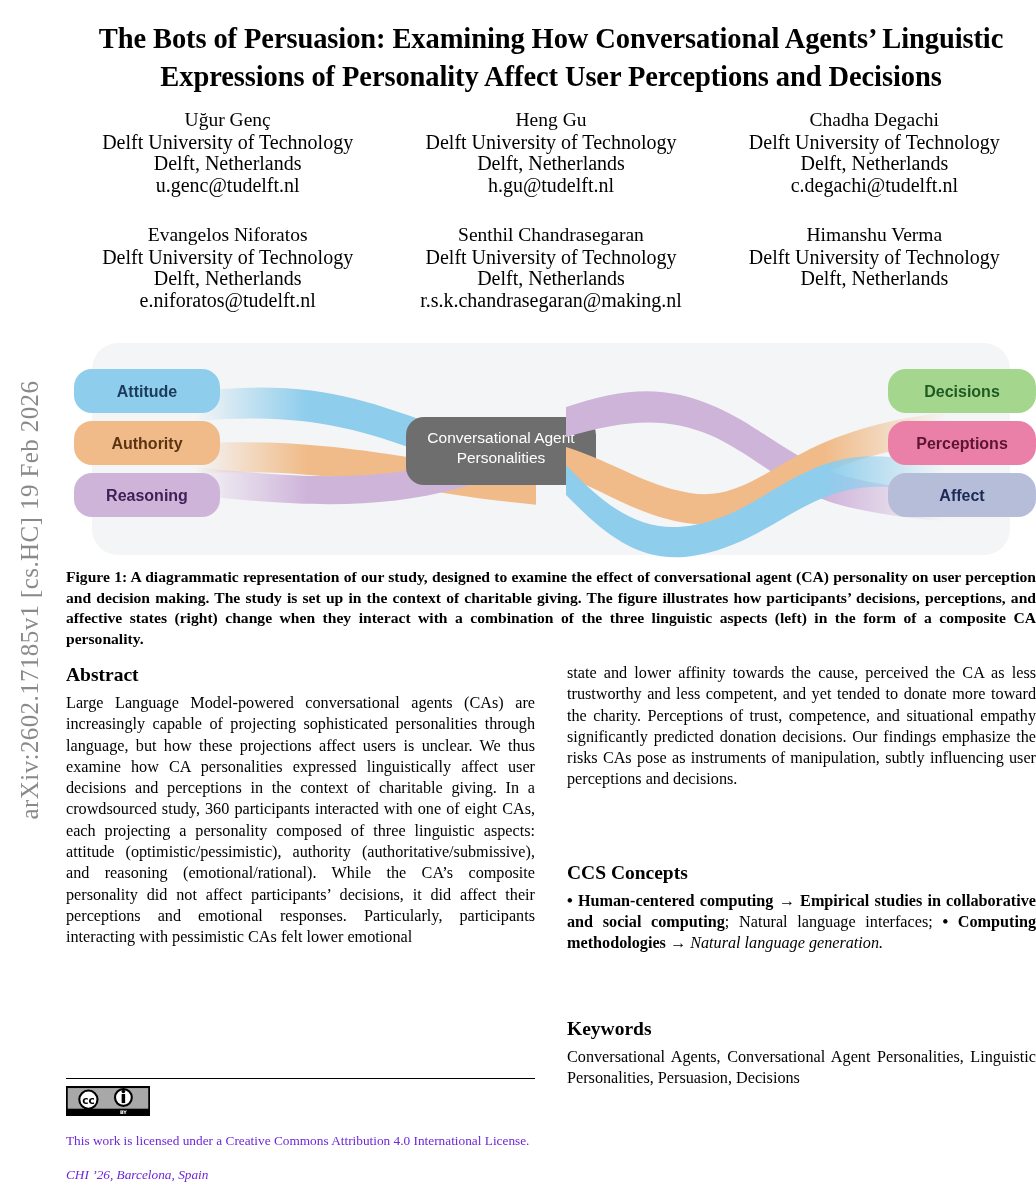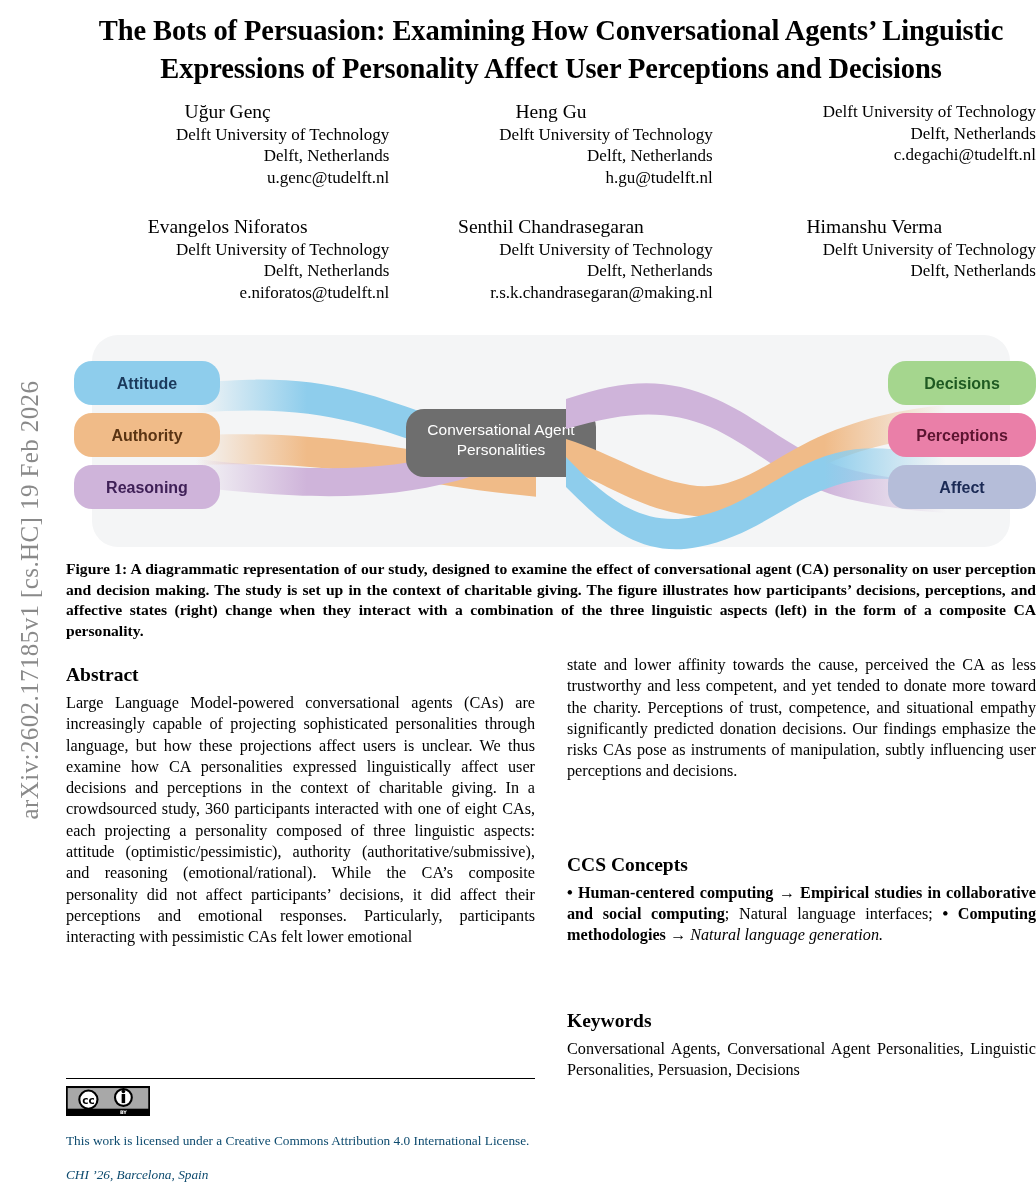--- a/index.html
+++ b/index.html
@@ -42,21 +42,21 @@
     position: absolute;
     left: 66px;
     top: 0;
     width: 970px;
     height: 1200px;
   }
 
   
   #title {
     margin: 0;
-    padding-top: 12px;
+    padding-top: 20px;
     text-align: center;
     font-family: "Liberation Serif", serif;
     font-weight: bold;
     font-size: 28.5px;
     line-height: 38px;
     letter-spacing: -0.1px;
     width: 970px;
   }
 
   
@@ -72,23 +72,22 @@
     line-height: 21.5px;
   }
   .author .name {
     font-size: 19.5px;
     display: block;
     margin-bottom: 1px;
   }
   .author .aff,
   .author .city,
   .author .email {
-    font-size: 17px;
+    font-size: 20px;
     display: block;
-    text-align: right;
   }
 
   
   #figure-wrap {
     margin-top: 28px;
     width: 970px;
     height: 228px;
     position: relative;
   }
   #figure-svg { display: block; }
@@ -109,21 +108,21 @@
     display: flex;
     gap: 32px;
     width: 970px;
   }
   .col { width: 469px; position: relative; }
 
   h2.sect {
     font-family: "Liberation Serif", serif;
     font-weight: bold;
     font-size: 19.5px;
-    margin: 8px 0 6px 0;
+    margin: 0 0 6px 0;
     line-height: 24px;
   }
   p.body-text {
     margin: 0;
     font-family: "Liberation Serif", serif;
     font-size: 16.2px;
     line-height: 21.3px;
     text-align: justify;
     text-justify: inter-word;
     hyphens: manual;
@@ -159,21 +158,21 @@
   #cc-badge {
     width: 84px;
     height: 30px;
     display: block;
     margin-bottom: 6px;
   }
   .cr-line {
     font-family: "Liberation Serif", serif;
     font-size: 13.3px;
     line-height: 17.5px;
-    color: #0c4a6e;
+    color: #6d28d9;
     margin-top: 16px;
   }
   .cr-line.italic { font-style: italic; }
 </style>
 </head>
 <body>
 
 <div id="arxiv-stamp">
   <span class="stamp-text">arXiv:2602.17185v1  [cs.HC]  19 Feb 2026</span>
 </div>
@@ -189,20 +188,21 @@
       <span class="city">Delft, Netherlands</span>
       <span class="email">u.genc@tudelft.nl</span>
     </div>
     <div class="author">
       <span class="name">Heng Gu</span>
       <span class="aff">Delft University of Technology</span>
       <span class="city">Delft, Netherlands</span>
       <span class="email">h.gu@tudelft.nl</span>
     </div>
     <div class="author">
+      <span class="name">Chadha Degachi</span>
       <span class="aff">Delft University of Technology</span>
       <span class="city">Delft, Netherlands</span>
       <span class="email">c.degachi@tudelft.nl</span>
     </div>
     <div class="author">
       <span class="name">Evangelos Niforatos</span>
       <span class="aff">Delft University of Technology</span>
       <span class="city">Delft, Netherlands</span>
       <span class="email">e.niforatos@tudelft.nl</span>
     </div>

